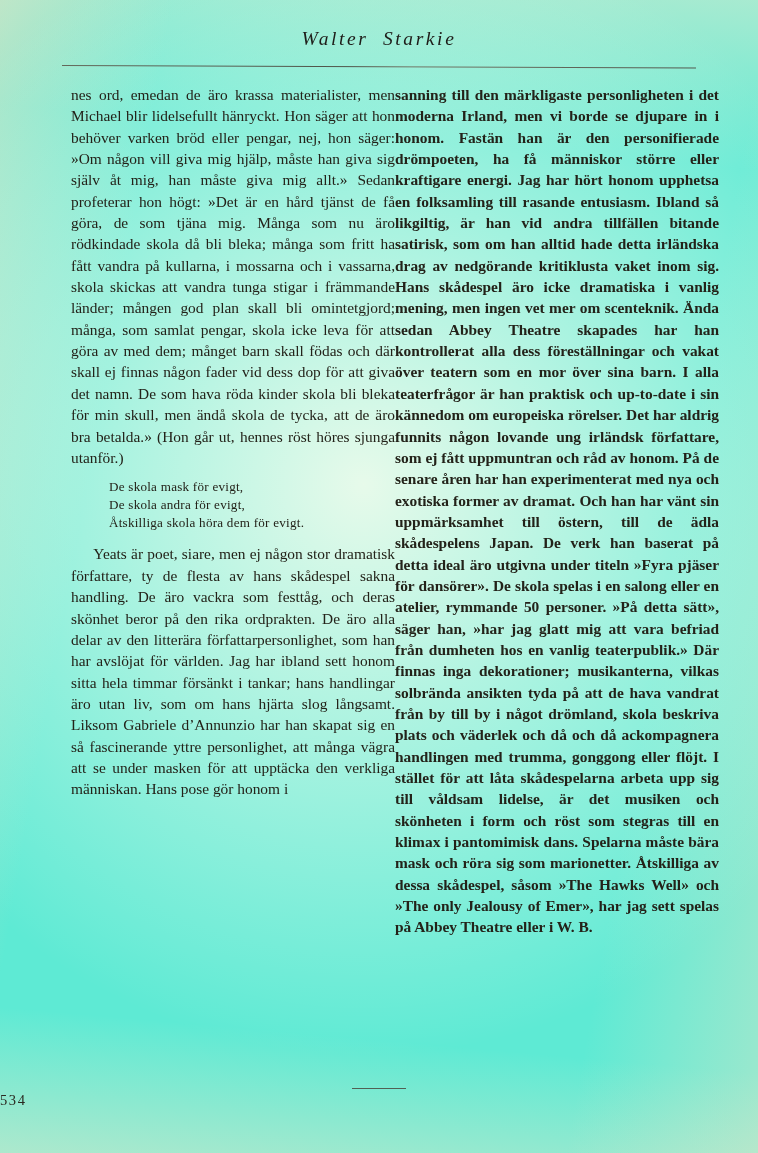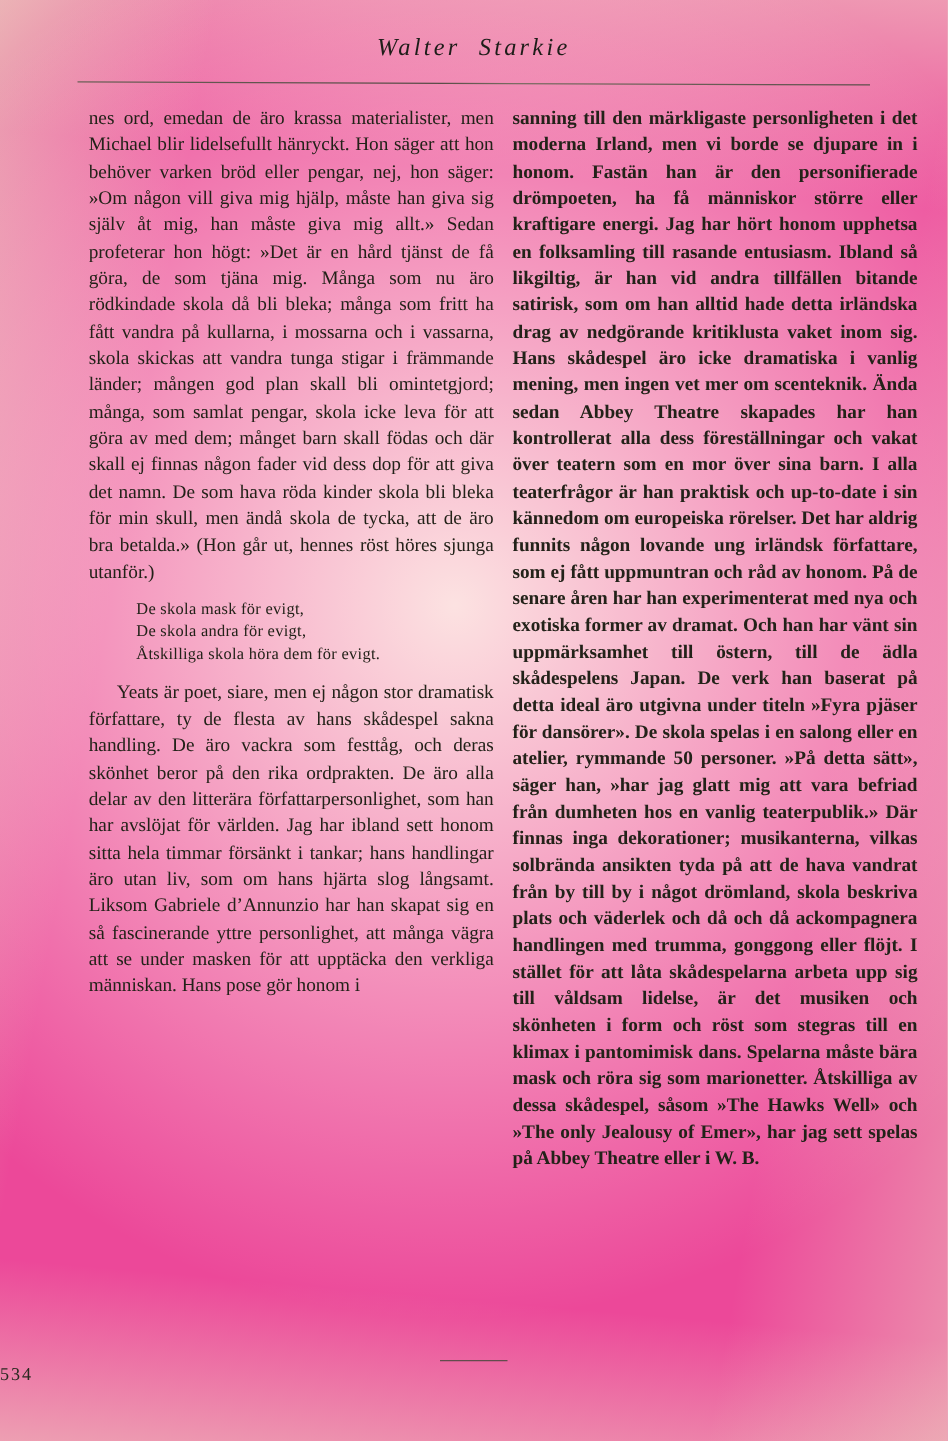--- a/index.html
+++ b/index.html
@@ -5,21 +5,21 @@
   html, body {
     margin: 0;
     padding: 0;
     background: #e8e4cf;
   }
   .page {
     position: relative;
     width: 758px;
     height: 1153px;
     margin: 0 auto;
-    background: #ec4899;
+    background: #5eead4;
     overflow: hidden;
     box-sizing: border-box;
     font-family: "Liberation Serif", "DejaVu Serif", serif;
     color: #22211c;
   }
   
   .paper-tone {
     position: absolute;
     inset: 0;
     pointer-events: none;
@@ -54,21 +54,20 @@
     opacity: 0.9;
   }
 
   
   .columns {
     position: absolute;
     top: 84px;
     left: 71px;
     width: 663px;
     display: flex;
-    gap: 15px;
   }
   .col {
     width: 324px;
     font-size: 15.4px;
     line-height: 21.35px;
     text-align: justify;
     text-justify: inter-word;
     hyphens: manual;
     color: #232219;
   }

